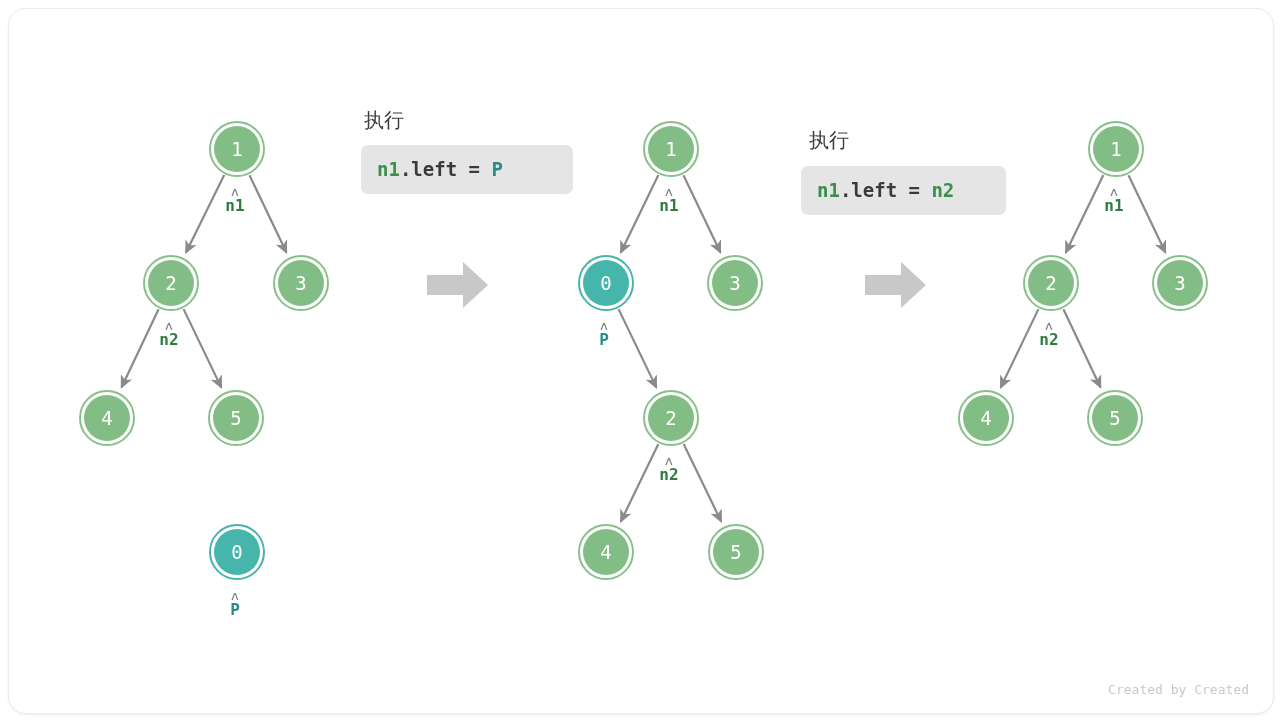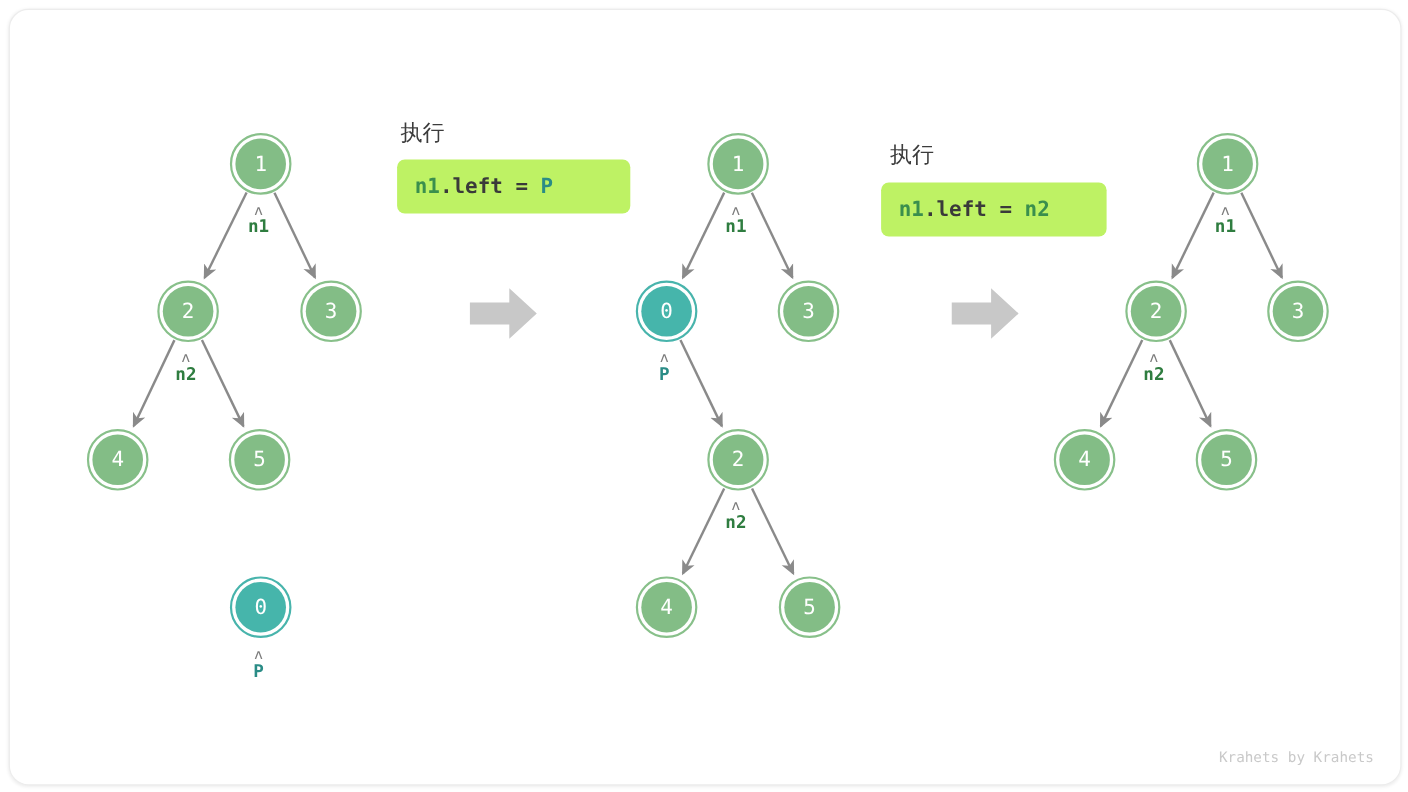--- a/index.html
+++ b/index.html
@@ -30,21 +30,21 @@
   .ptr{position:absolute;text-align:center;width:60px;}
   .ptr .caret{font-size:13px;color:#7c7c7c;line-height:10px;
               font-family:"DejaVu Sans Mono","Liberation Mono",monospace;}
   .ptr .name{font-size:16px;font-weight:bold;line-height:18px;
              font-family:"DejaVu Sans Mono","Liberation Mono",monospace;}
   .ptr.green .name{color:#2f7d40;}
   .ptr.teal  .name{color:#2a8c86;}
 
   .exec{position:absolute;font-size:20px;color:#3c3c3c;
         font-family:"DejaVu Sans","Liberation Sans",sans-serif;}
-  .codebox{position:absolute;background:#bef264;border-radius:7px;
+  .codebox{position:absolute;background:#e5e5e5;border-radius:7px;
            padding:10px 16px;box-sizing:border-box;
            font-family:"DejaVu Sans Mono","Liberation Mono",monospace;
            font-size:19px;font-weight:bold;line-height:29px;
            color:#3a3a3a;white-space:pre;}
   .codebox .g{color:#3a8f4d;}
   .codebox .t{color:#2a8c86;}
   .codebox .d{color:#3a3a3a;font-weight:bold;}
 
   .bigarrow{position:absolute;}
   .credit{position:absolute;color:#c9c9c9;font-size:13px;
@@ -208,15 +208,15 @@
       </div>
     <div id="bigarrows">
         <div class="bigarrow" style="left: 418px; top: 250px;"><svg width="62" height="52" viewBox="0 0 62 52">
             <path d="M0,16 L36,16 L36,3 L61,26 L36,49 L36,36 L0,36 Z" fill="#c8c8c8"></path>
           </svg></div>
         <div class="bigarrow" style="left: 856px; top: 250px;"><svg width="62" height="52" viewBox="0 0 62 52">
             <path d="M0,16 L36,16 L36,3 L61,26 L36,49 L36,36 L0,36 Z" fill="#c8c8c8"></path>
           </svg></div>
       </div>
 
-    <div class="credit" style="right:24px;bottom:16px;">Krahets by Krahets</div>
+    <div class="credit" style="right:24px;bottom:16px;">Created by Created</div>
   </div>
 </div>
 
 </body></html>

